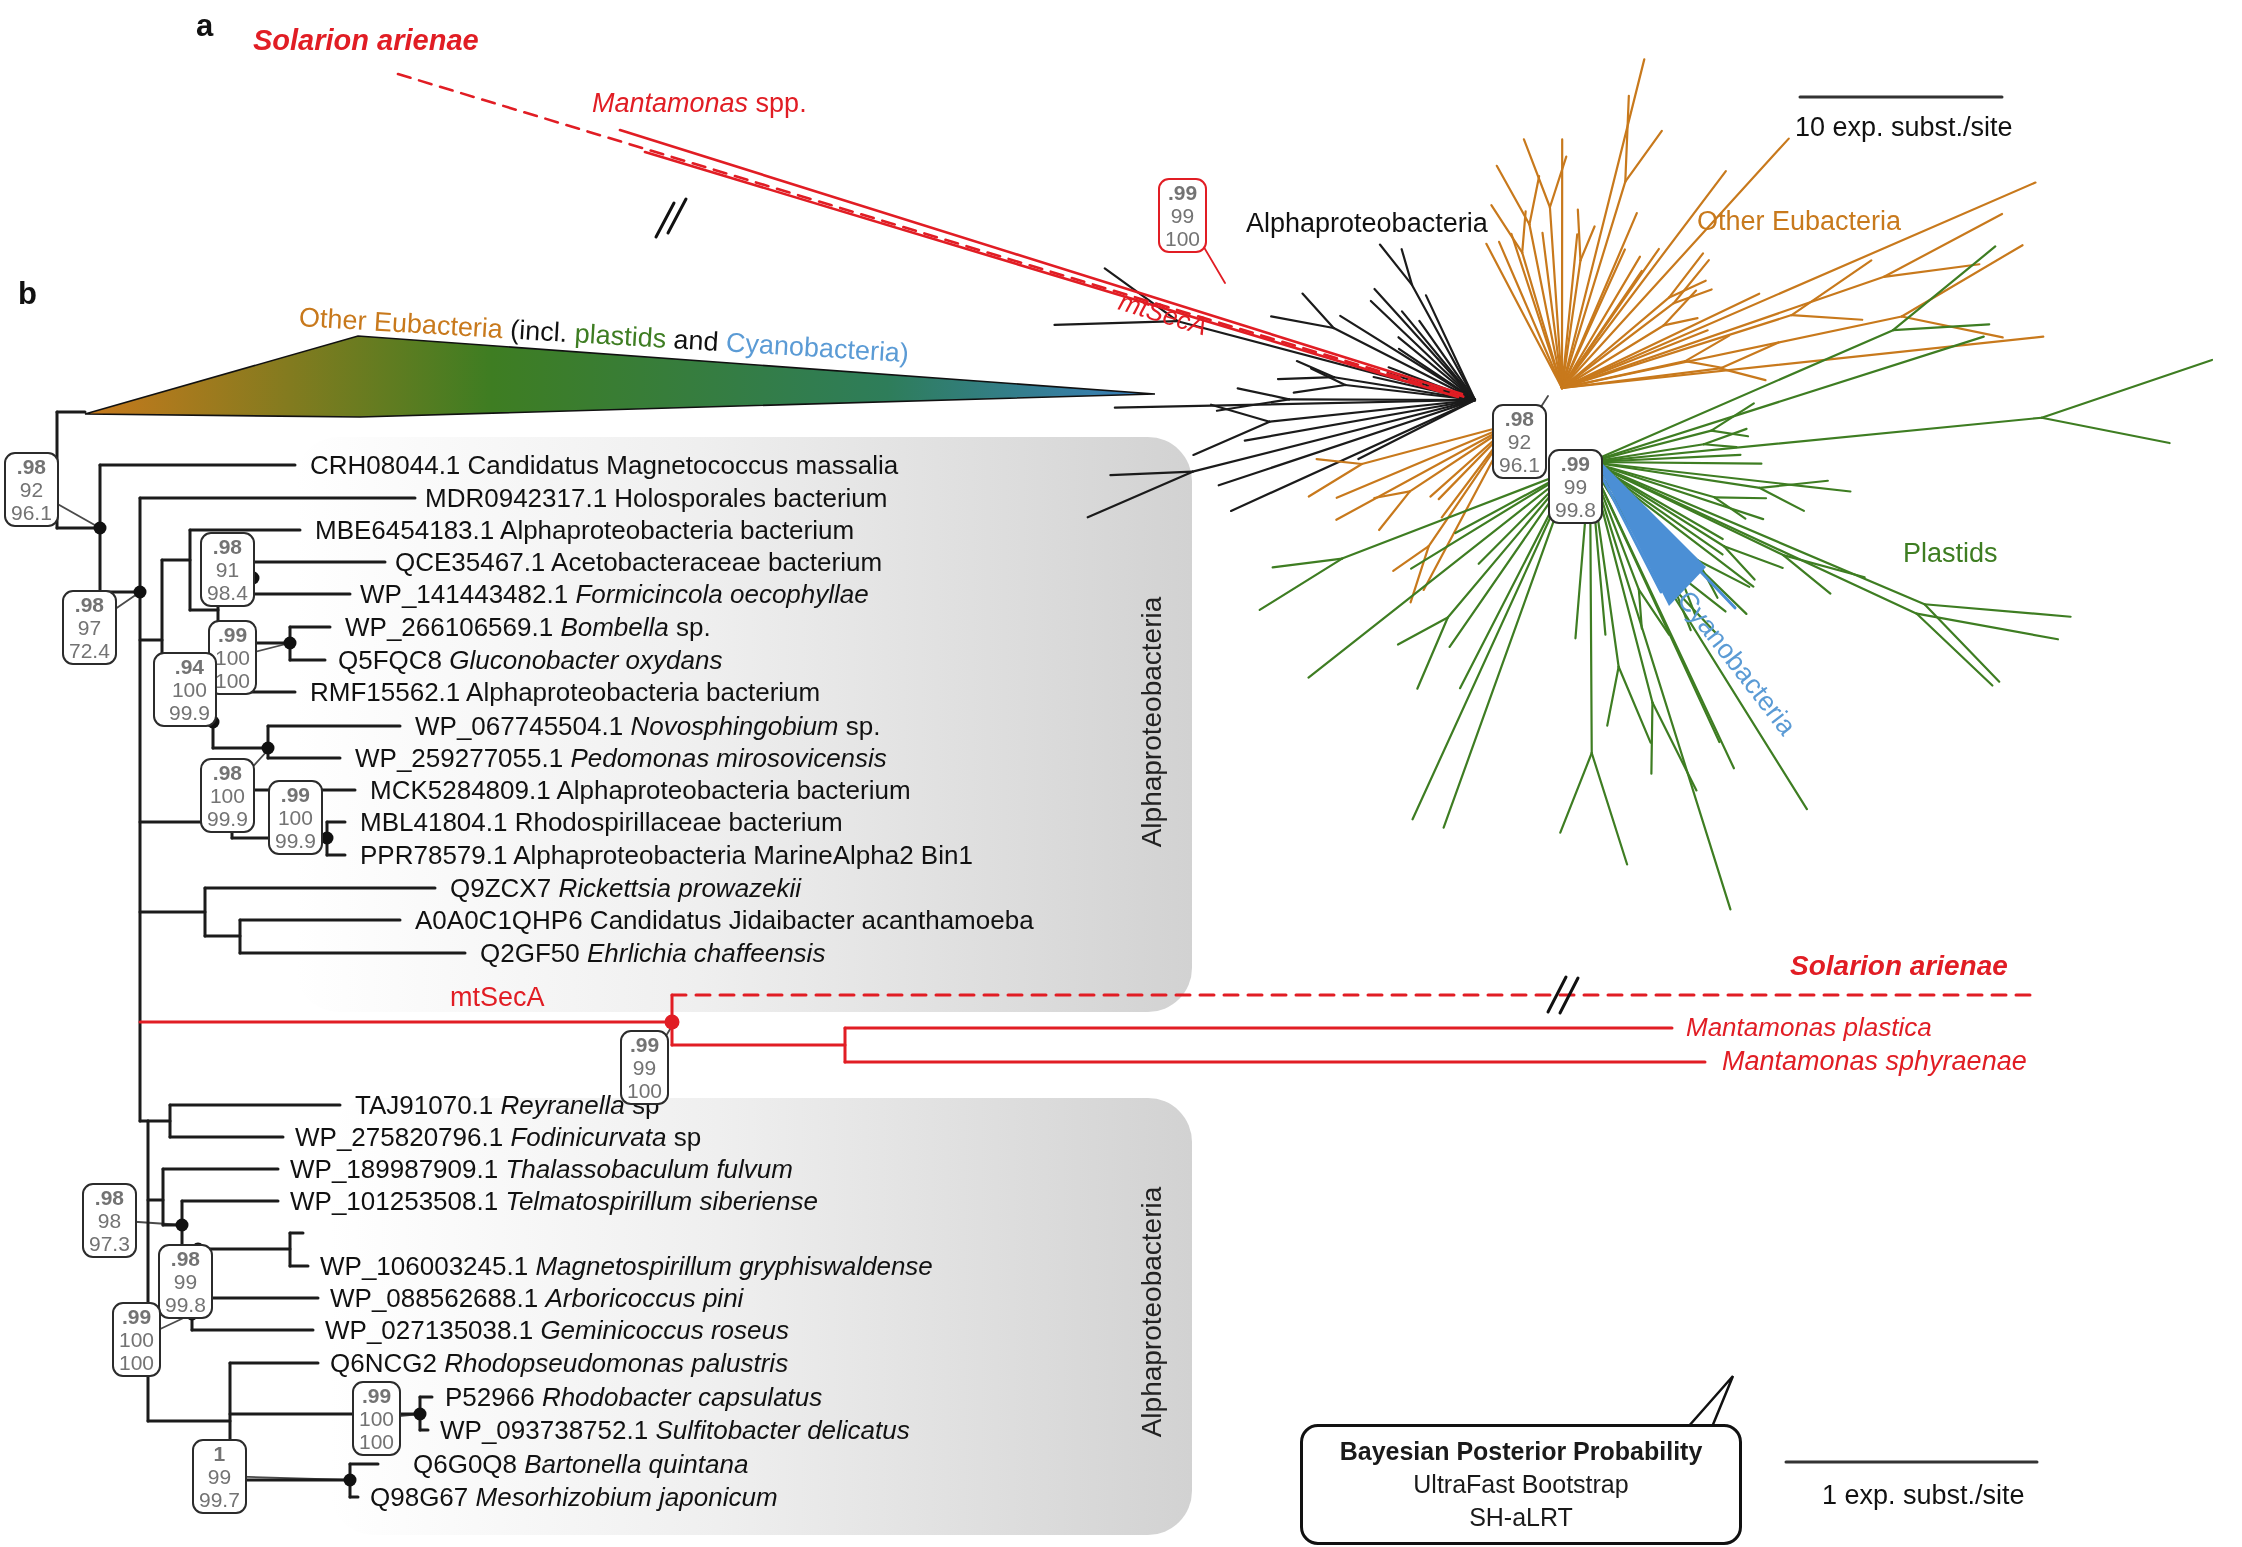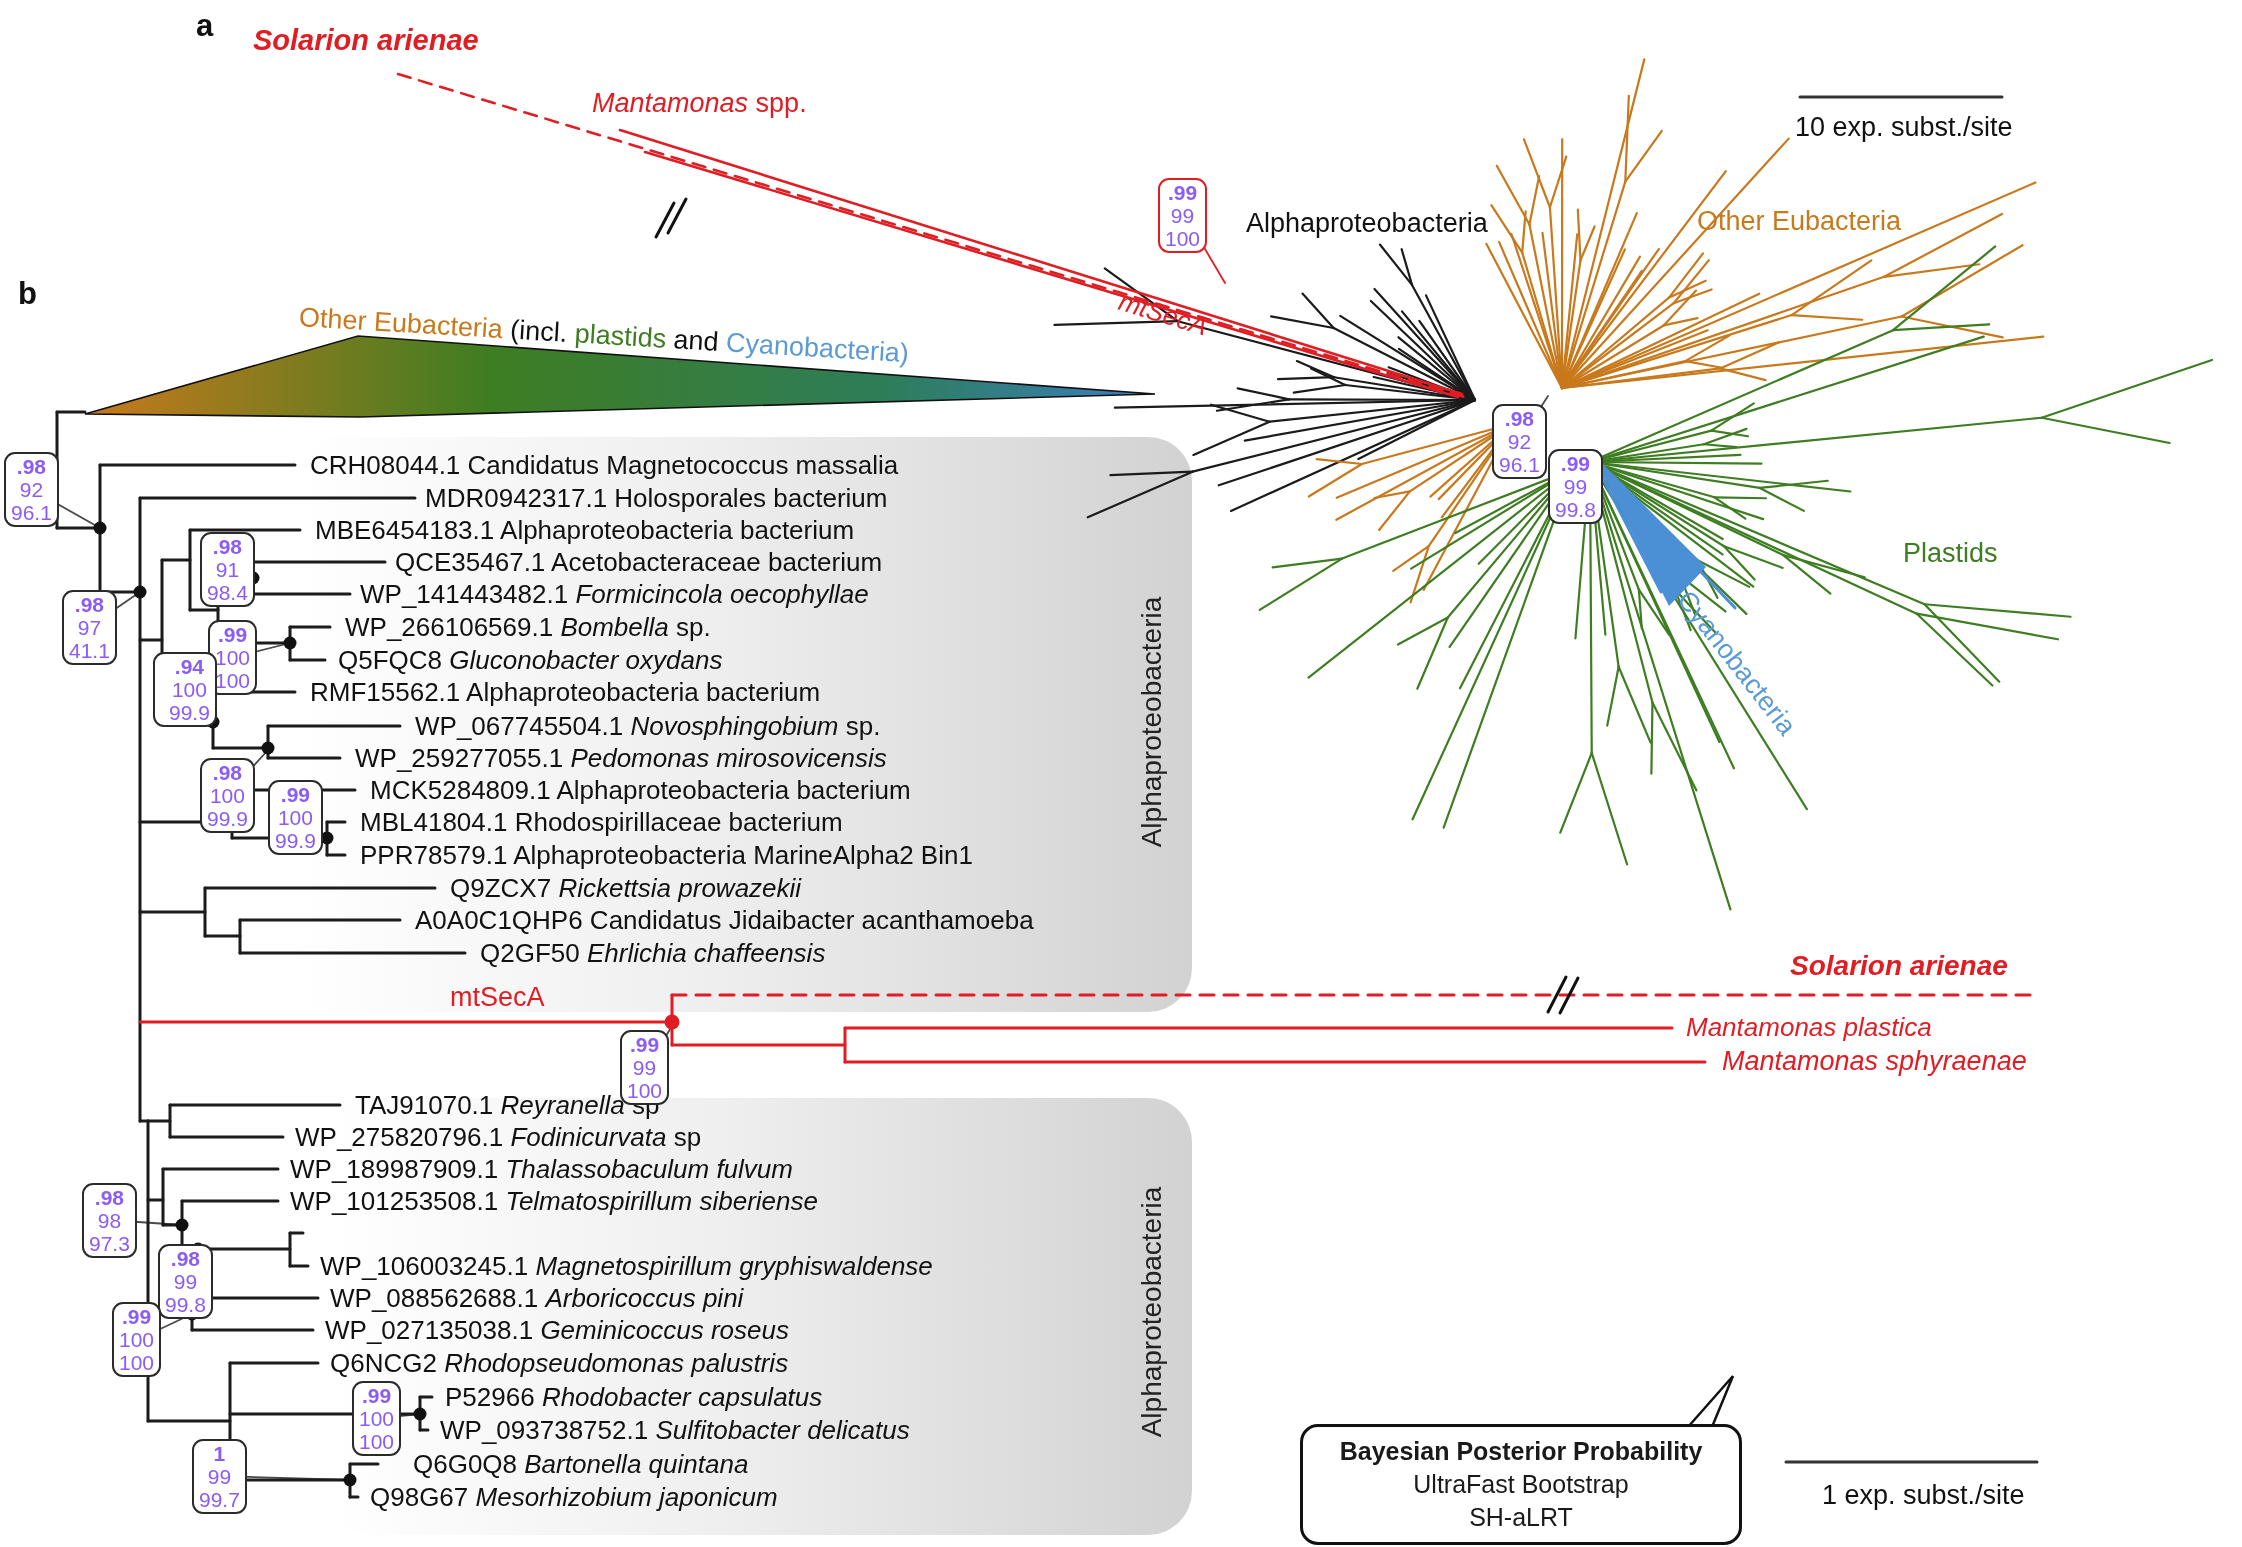--- a/index.html
+++ b/index.html
@@ -8,21 +8,21 @@
   #fig svg{position:absolute;left:0;top:0;z-index:2;}
   .gray-panel{position:absolute;z-index:1;border-radius:44px;
      background:linear-gradient(90deg, rgba(250,250,250,0) 0%, #efefef 45%, #d2d2d2 100%);}
   .lbl{position:absolute;z-index:3;white-space:nowrap;}
   .panel-letter{font-size:31px;font-weight:bold;color:#111;}
   .red{color:#e11d24;}
   .it{font-style:italic;}
   .b{font-weight:bold;}
   .taxon{position:absolute;z-index:3;font-size:26px;white-space:nowrap;color:#111;}
   .badge{position:absolute;z-index:4;background:#fff;border:2.3px solid #2b2b2b;border-radius:11px;
-     padding:1px 5px;text-align:center;font-size:21px;line-height:23px;color:#8b5cf6;}
+     padding:1px 5px;text-align:center;font-size:21px;line-height:23px;color:#737373;}
   .badge .top{font-weight:bold;}
   .badge.redge{border-color:#e11d24;}
   .vlabel{position:absolute;z-index:3;font-size:28px;color:#222;transform:translate(-50%,-50%) rotate(-90deg);}
   .legend-box{position:absolute;z-index:4;background:#fff;border:3px solid #111;border-radius:18px;
      text-align:center;padding:8px 14px;}
   .legend-box .l1{font-size:25px;font-weight:bold;line-height:33px;}
   .legend-box .l2,.legend-box .l3{font-size:25px;line-height:33px;}
   .scalebar-text{font-size:27px;color:#111;}
 </style>
 </head>
@@ -440,21 +440,21 @@
       <div>99.8</div>
     </div>
     <div class="badge" style="left: 4px; top: 452px;">
       <div class="top">.98</div>
       <div>92</div>
       <div>96.1</div>
     </div>
     <div class="badge" style="left: 62px; top: 590px;">
       <div class="top">.98</div>
       <div>97</div>
-      <div>41.1</div>
+      <div>72.4</div>
     </div>
     <div class="badge" style="left: 200px; top: 532px;">
       <div class="top">.98</div>
       <div>91</div>
       <div>98.4</div>
     </div>
     <div class="badge" style="left: 208px; top: 620px;">
       <div class="top">.99</div>
       <div>100</div>
       <div>100</div>

